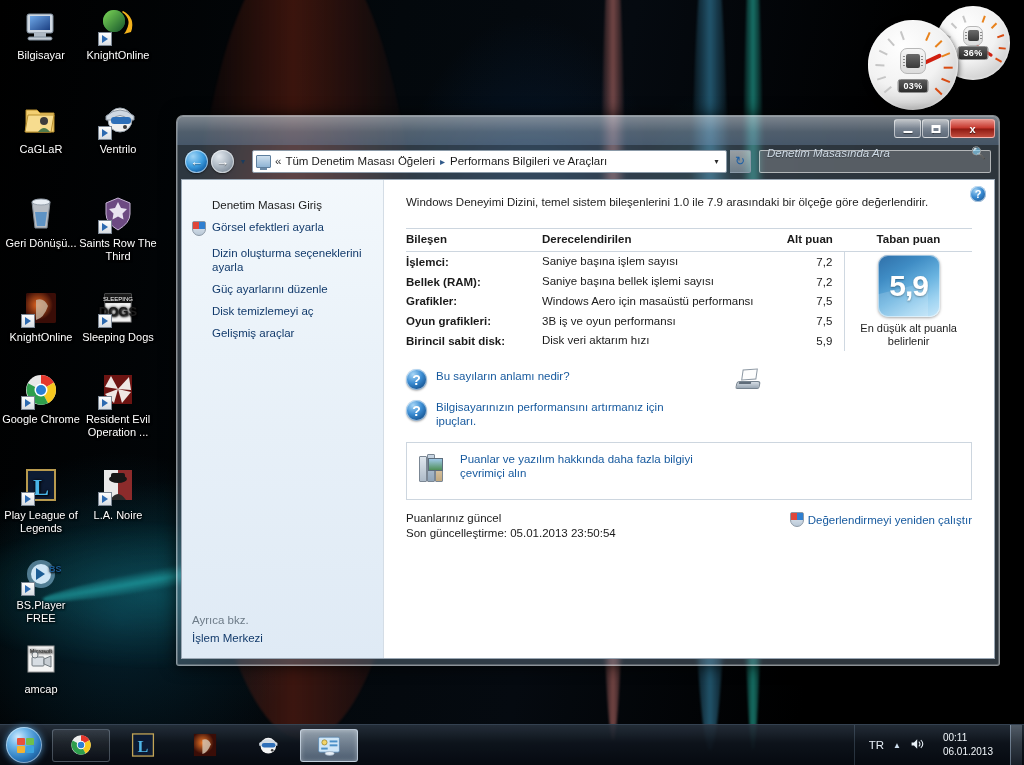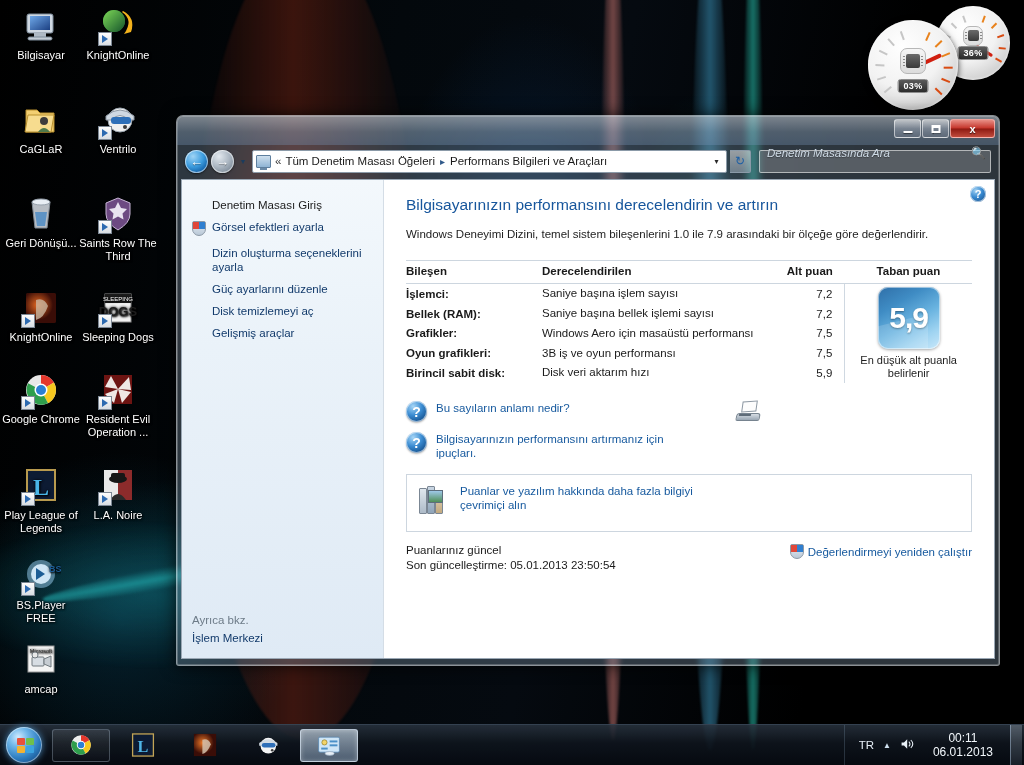--- a/index.html
+++ b/index.html
@@ -463,21 +463,21 @@
 
   #tray {
     margin-left: auto; display: flex; align-items: center; gap: 9px;
     height: 40px; padding-right: 2px;
     border-left: 1px solid rgba(150,180,210,0.22);
     padding-left: 14px;
   }
   #tray .lang { color: #e6eef6; font-size: 11.5px; }
   #tray .caret { color: #cfe0ef; font-size: 8px; cursor: pointer; }
   #tray .spk { color: #e3eef8; font-size: 14px; cursor: pointer; }
-  #clock { text-align: center; color: #f2f7fb; font-size: 12px; line-height: 14px; padding: 0 8px; cursor: pointer; }
+  #clock { text-align: left; color: #f2f7fb; font-size: 10px; line-height: 14px; padding: 0 8px; cursor: pointer; }
   #showdesk {
     width: 12px; height: 40px; flex: none;
     background: linear-gradient(rgba(220,235,250,0.25), rgba(160,190,220,0.12));
     border-left: 1px solid rgba(180,205,230,0.45);
     cursor: pointer;
   }
 </style>
 </head>
 <body>
 
@@ -811,21 +811,20 @@
         <div class="hdr">Ayrıca bkz.</div>
         <div class="lnk">İşlem Merkezi</div>
       </div>
     </div>
 
     <div id="content">
       <div id="helpbtn">
         <span>?</span>
       </div>
 
-      <div id="page-title">Bilgisayarınızın performansını derecelendirin ve artırın</div>
       <div id="page-sub">Windows Deneyimi Dizini, temel sistem bileşenlerini 1.0 ile 7.9 arasındaki bir ölçeğe göre değerlendirir.</div>
 
       <div id="rating-wrap">
         <table id="rating">
           <thead>
             <tr>
               <th>Bileşen</th>
               <th>Derecelendirilen</th>
               <th class="num">Alt puan</th>
               <th class="base">Taban puan</th>

